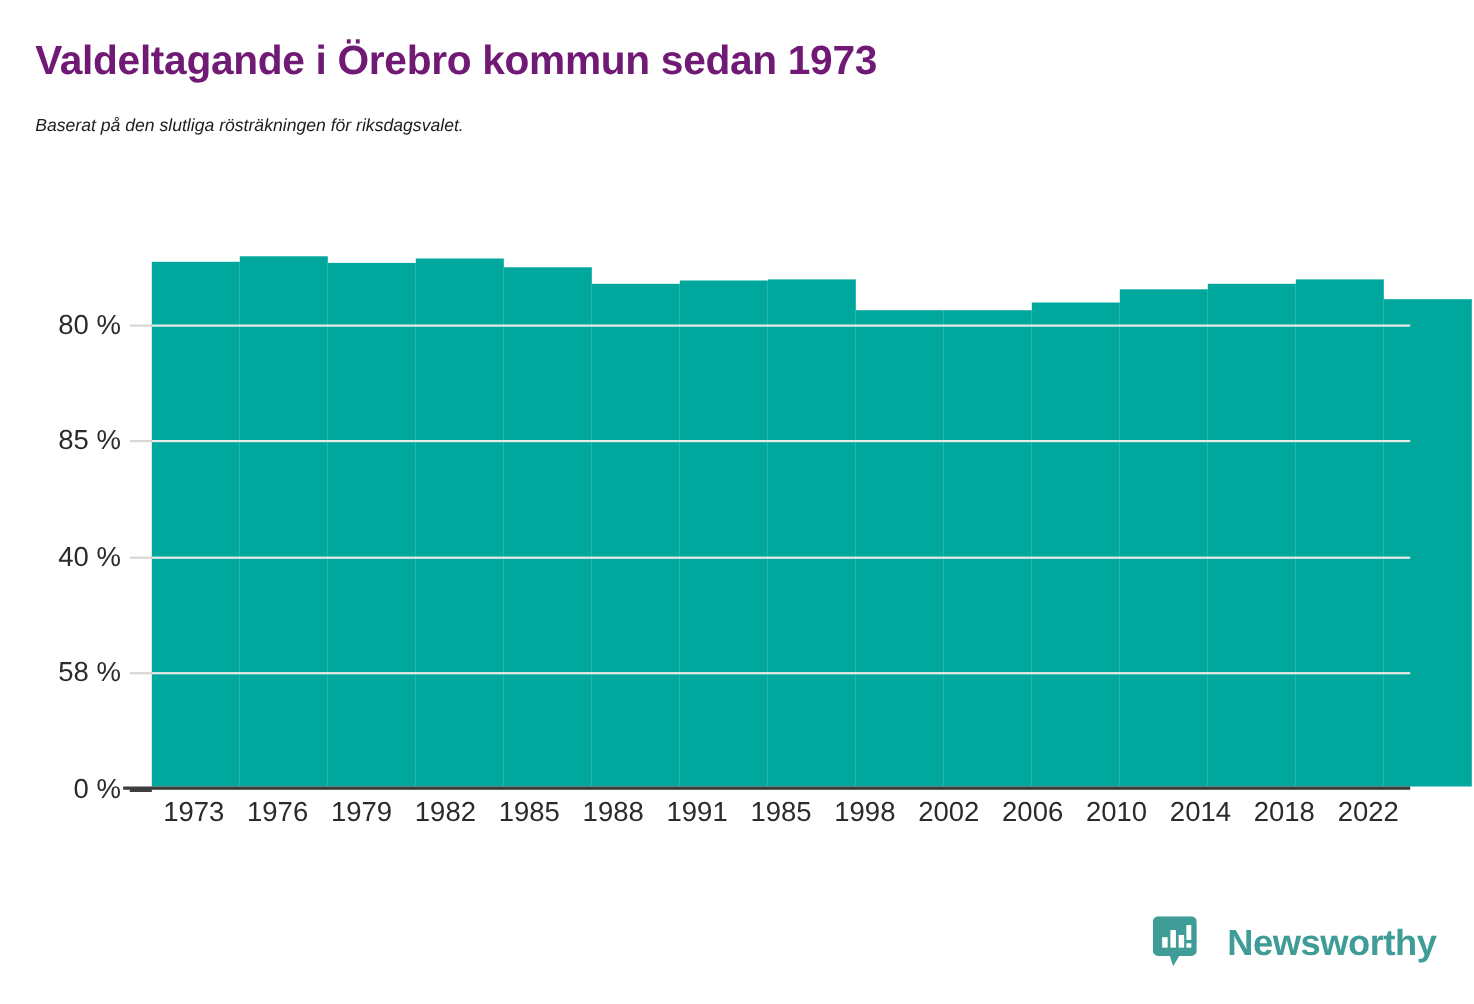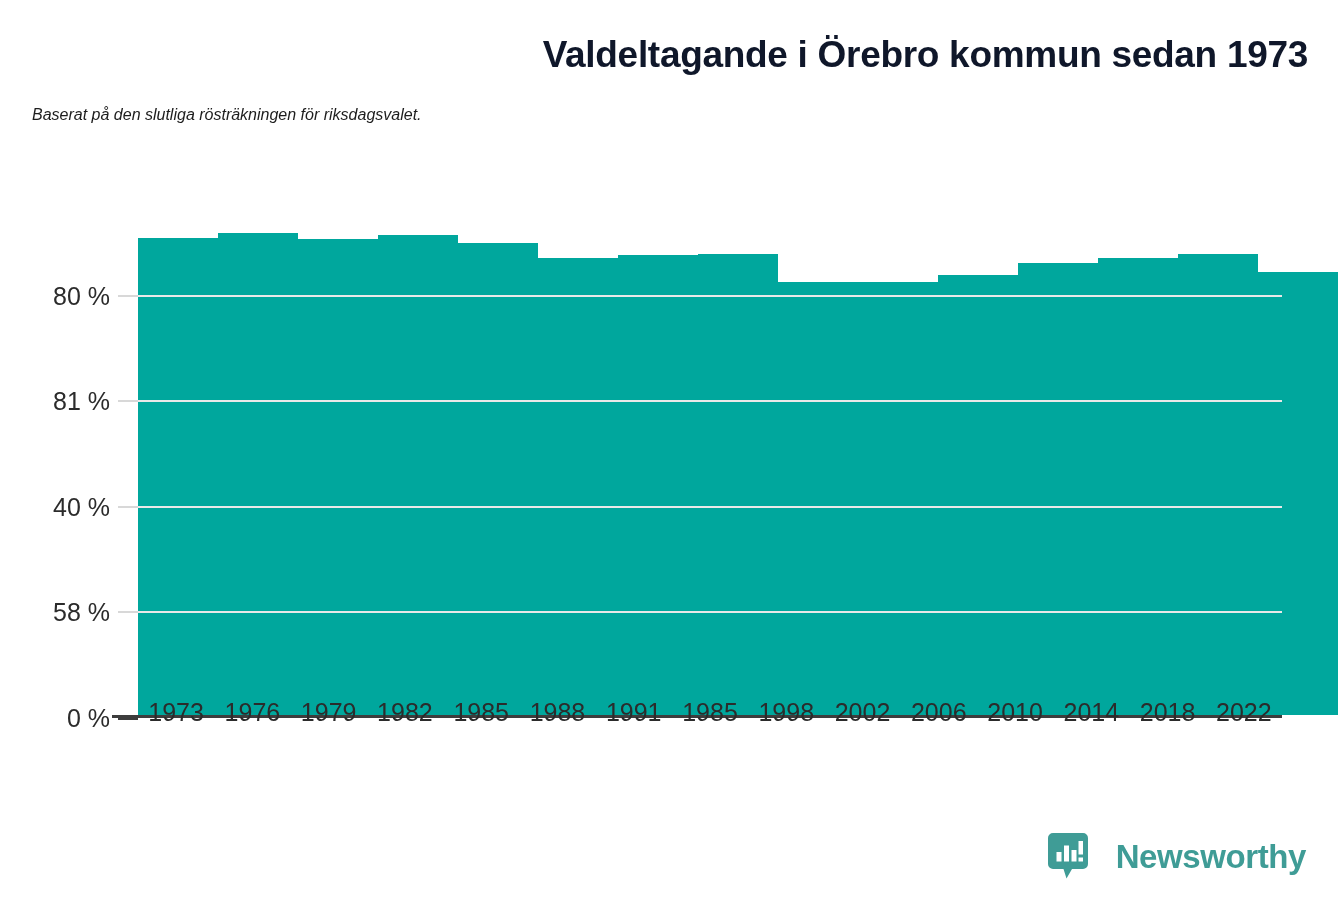--- a/index.html
+++ b/index.html
@@ -29,23 +29,22 @@
     left: 32px;
     top: 34px;
     right: 32px;
   }
   .chart-title {
     font-size: 37px;
     font-weight: bold;
     letter-spacing: -0.3px;
     line-height: 1.15;
     margin: 0;
-    color: #0f172a;
-    white-space: nowrap;
-    text-align: right;
+    color: #701a75;
+    white-space: nowrap;
   }
   .chart-subtitle {
     font-size: 16px;
     font-weight: normal;
     line-height: 1.2;
     margin: 0;
     padding-top: 28px;
     color: #1d1d1d;
     white-space: nowrap;
     font-style: italic;
@@ -131,21 +130,21 @@
   .bar {
     width: 80px;
     background: #00a79d;
   }
 
   
   .x-axis {
     position: absolute;
     left: 138px;
     right: 58px;
-    top: 508px;
+    top: 534px;
     display: flex;
     justify-content: space-between;
   }
   .x-slot {
     flex: 1 1 0;
     text-align: center;
   }
   .x-tick-label {
     font-size: 25px;
     color: #2b2b2b;
@@ -187,21 +186,21 @@
 
   <div class="plot-wrap">
 
     <div class="y-axis" id="y-axis">
         <div class="y-tick-label" style="top: 528px;">0 %</div>
         <div class="y-tick-dash" style="top: 422.4px;"></div>
         <div class="y-tick-label" style="top: 422.4px;">58 %</div>
         <div class="y-tick-dash" style="top: 316.8px;"></div>
         <div class="y-tick-label" style="top: 316.8px;">40 %</div>
         <div class="y-tick-dash" style="top: 211.2px;"></div>
-        <div class="y-tick-label" style="top: 211.2px;">81 %</div>
+        <div class="y-tick-label" style="top: 211.2px;">85 %</div>
         <div class="y-tick-dash" style="top: 105.6px;"></div>
         <div class="y-tick-label" style="top: 105.6px;">80 %</div>
         <div class="y-tick-dash" style="top: 528px; background: rgb(61, 61, 61); height: 3px;"></div>
       </div>
 
     <div class="grid-area" id="grid-area">
       <div class="bars" id="bars">
           <div class="bar-slot">
             <div class="bar" title="1973: 90.9 %" style="height: 477.225px; background: rgb(0, 167, 157);"></div>
           </div>

